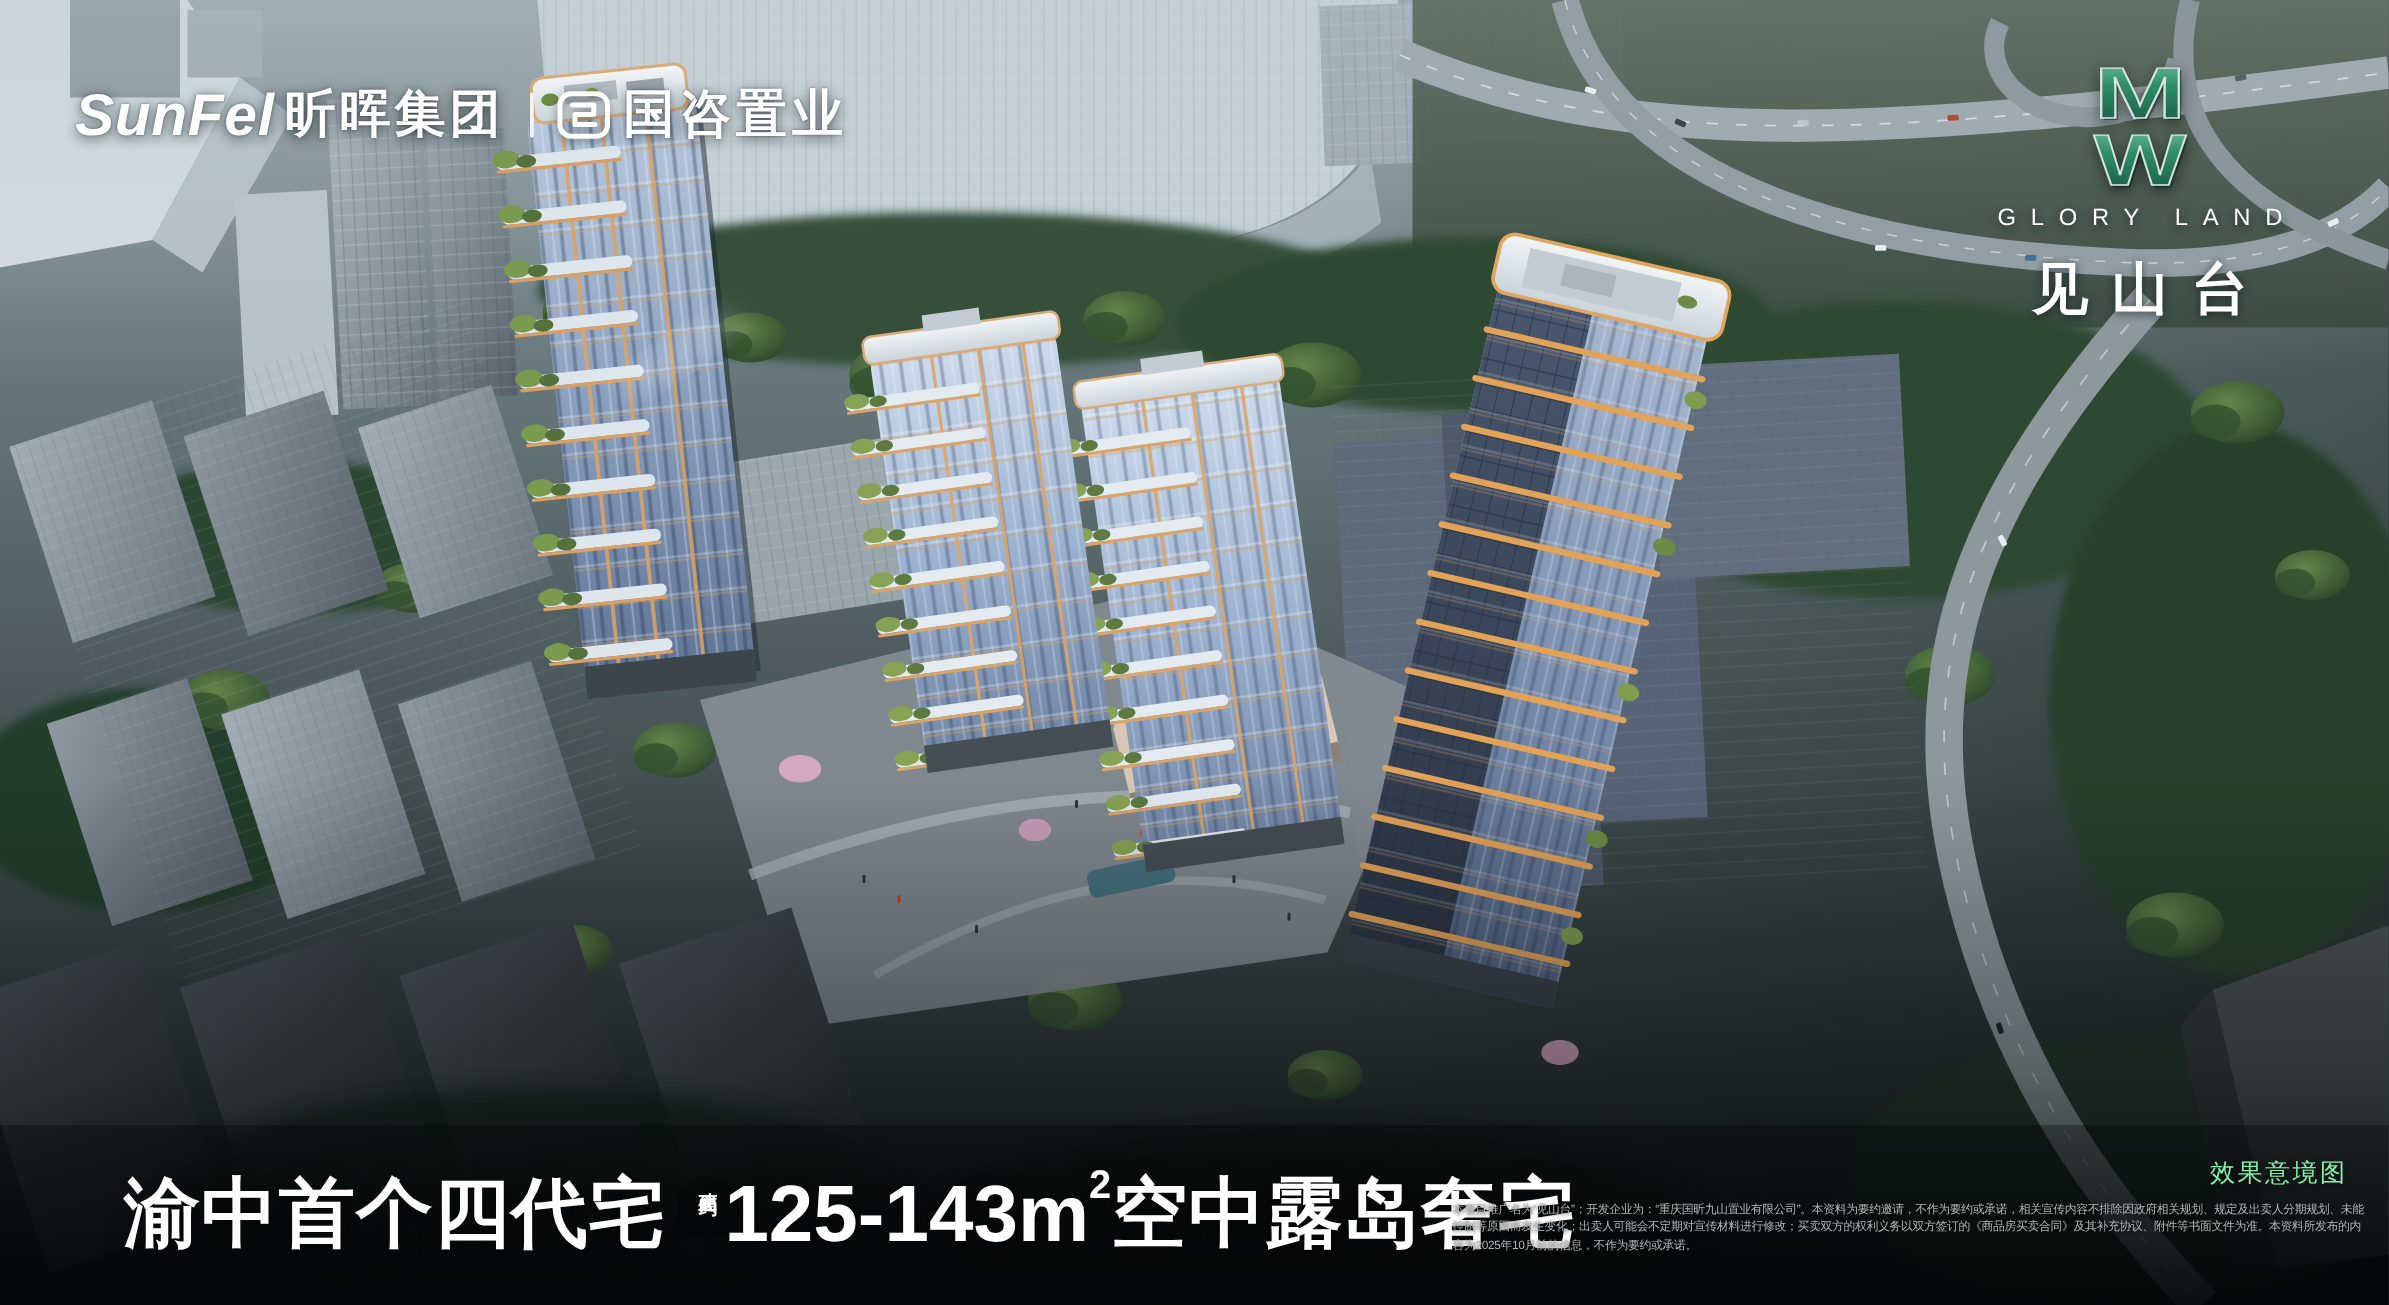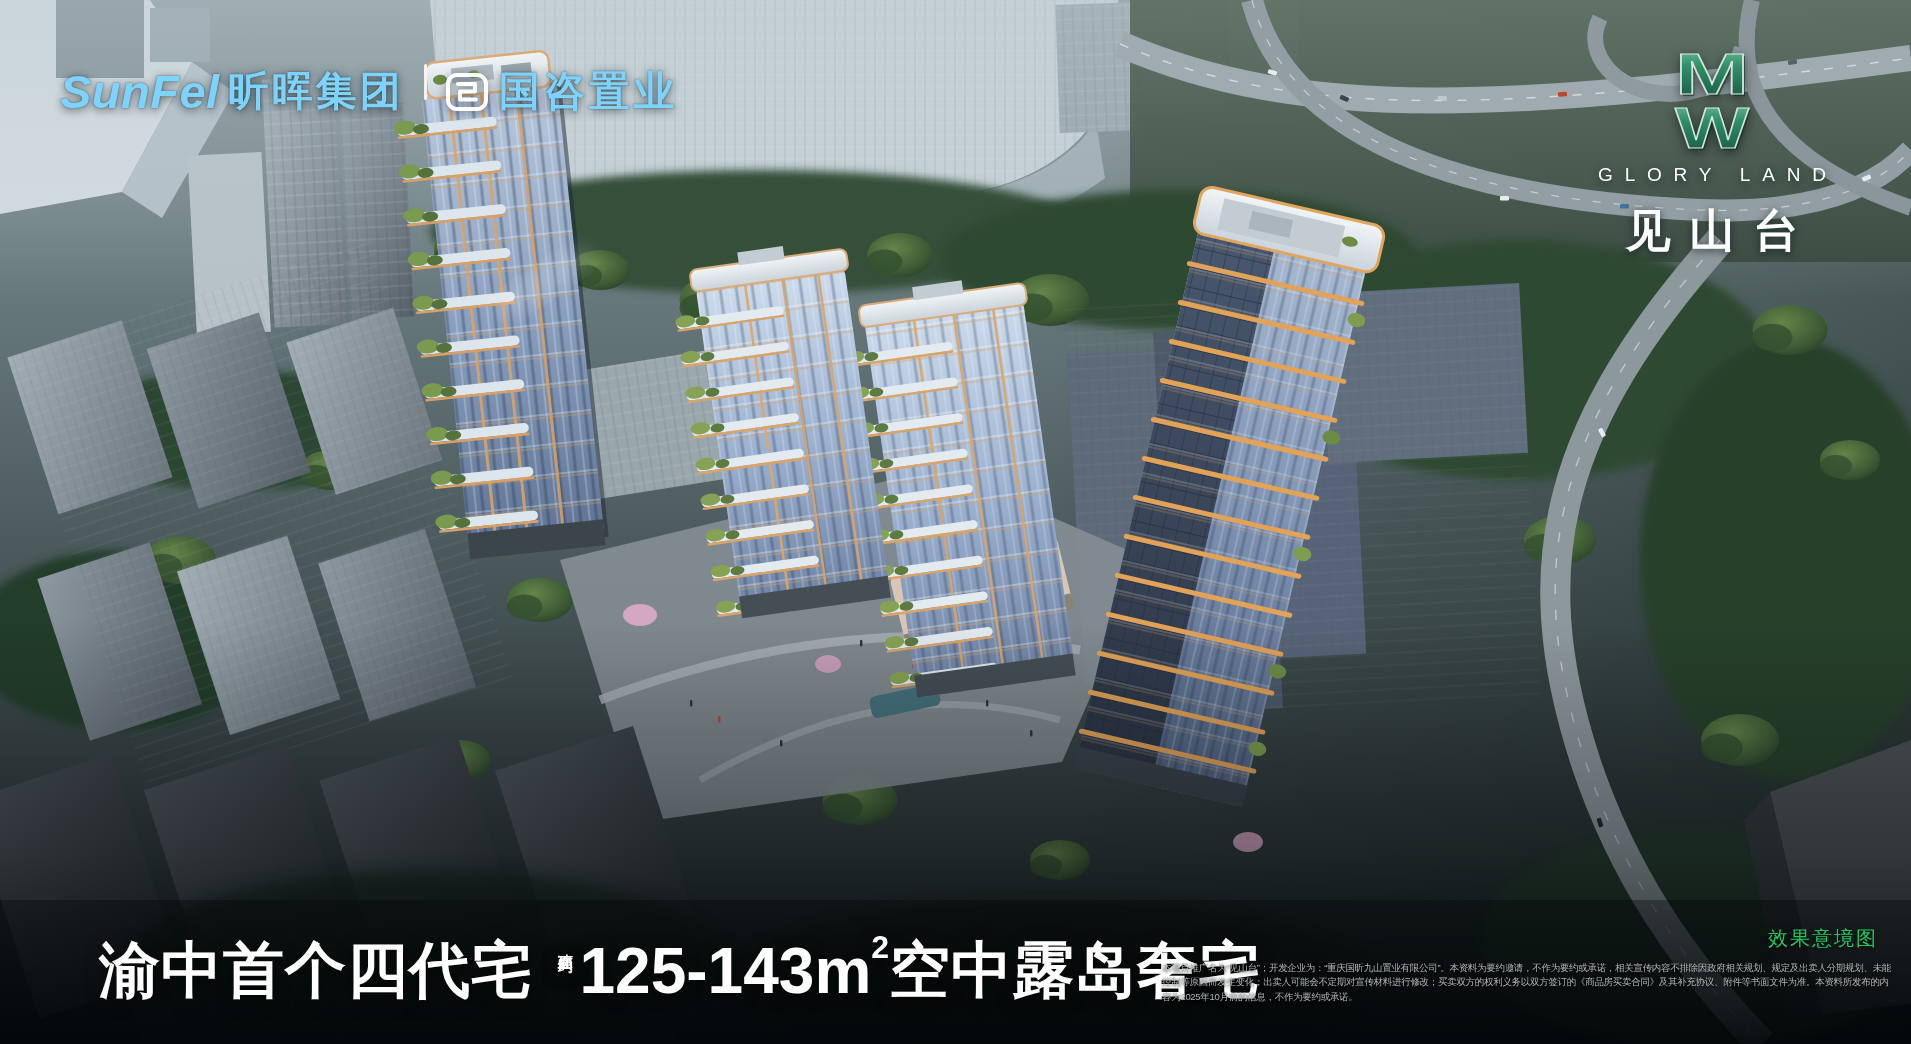--- a/index.html
+++ b/index.html
@@ -1,21 +1,21 @@
 <!DOCTYPE html>
 <html><head>
 <meta charset="utf-8">
 <style>
   html,body{margin:0;padding:0;background:#0e1214;}
   .stage{position:relative;width:1911px;height:1044px;overflow:hidden;
          font-family:"Liberation Sans","DejaVu Sans",sans-serif;background:#39454a;}
   .scene{position:absolute;left:0;top:0;width:1911px;height:1044px;display:block;}
 
   
-  .brand-bar{position:absolute;left:60px;top:64px;display:flex;align-items:flex-start;color:#7dd3fc;
+  .brand-bar{position:absolute;left:60px;top:64px;display:flex;align-items:center;color:#ffffff;
              text-shadow:0 2px 10px rgba(8,16,20,.6),0 0 2px rgba(10,20,25,.5);}
   .sunfel-en{font-size:47px;font-weight:700;font-style:italic;letter-spacing:0.5px;}
   .sunfel-cn{font-size:41px;font-weight:700;letter-spacing:3px;margin-left:8px;}
   .brand-divider{width:3px;height:36px;background:rgba(255,255,255,.85);margin:0 18px 0 20px;border-radius:2px;}
   .partner{display:flex;align-items:center;}
   .partner-icon{display:block;margin-right:10px;filter:drop-shadow(0 2px 4px rgba(8,16,20,.5));}
   .partner-cn{font-size:41px;font-weight:700;letter-spacing:4px;}
 
   
   .project-logo{position:absolute;left:1576px;top:48px;width:272px;text-align:center;color:#fff;}
@@ -30,21 +30,21 @@
             text-shadow:0 3px 16px rgba(0,0,0,.55);white-space:nowrap;margin-left:39px;}
   .hl-big{font-size:61px;font-weight:700;letter-spacing:1px;}
   .hl-label{writing-mode:vertical-rl;text-orientation:upright;font-size:15px;font-weight:700;
             line-height:1.1;letter-spacing:2px;height:60px;margin:2px 6px 0 24px;}
   .hl-area{font-size:64px;font-weight:700;}
   .hl-sup{font-size:32px;font-weight:700;position:relative;top:-24px;}
   .hl-suffix{font-size:61px;font-weight:700;letter-spacing:1px;}
 
   
   .footnote{position:absolute;right:33px;bottom:40px;width:716px;}
-  .fn-caption{text-align:right;font-size:20px;font-weight:500;color:#22c55e;letter-spacing:2px;
+  .fn-caption{text-align:right;font-size:20px;font-weight:500;color:#86efac;letter-spacing:2px;
               margin:0 0 9px 0;text-shadow:0 1px 6px rgba(0,0,0,.6);}
   .fn-line{font-size:9.5px;line-height:14.4px;letter-spacing:-0.3px;white-space:nowrap;
            color:#b2b7b8;text-shadow:0 1px 3px rgba(0,0,0,.75);}
 </style>
 </head>
 <body>
 
 <div class="stage">
 
   <svg class="scene" viewBox="0 0 1911 1044" preserveAspectRatio="none" aria-hidden="true">

